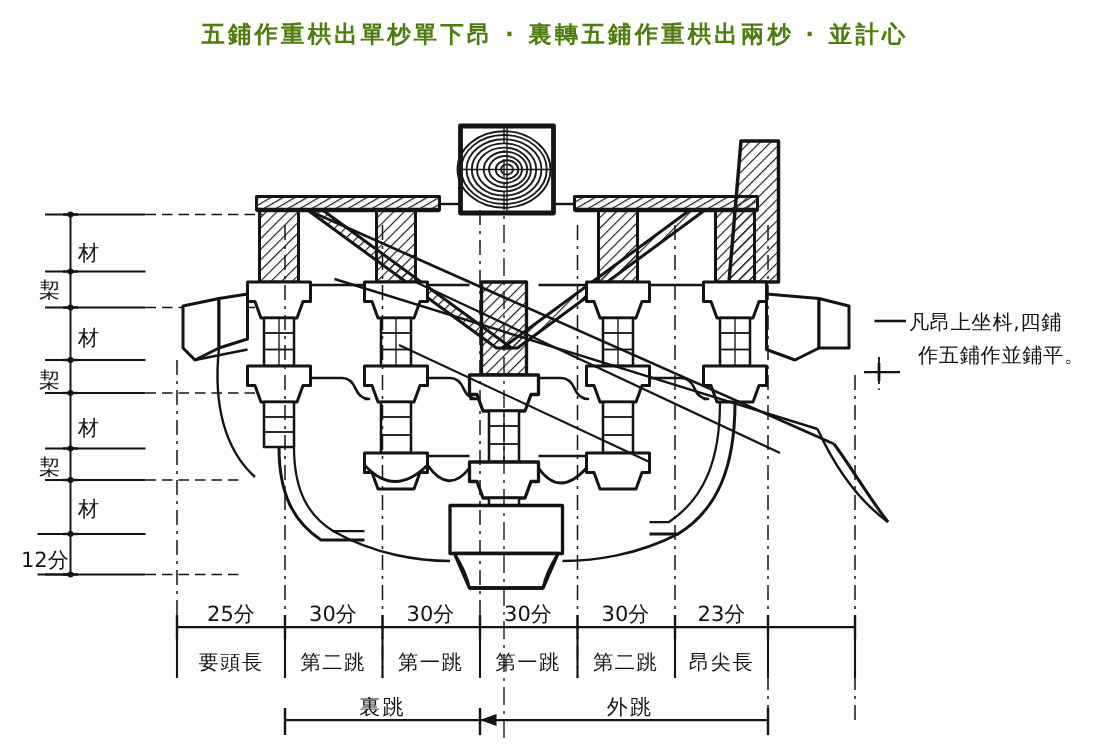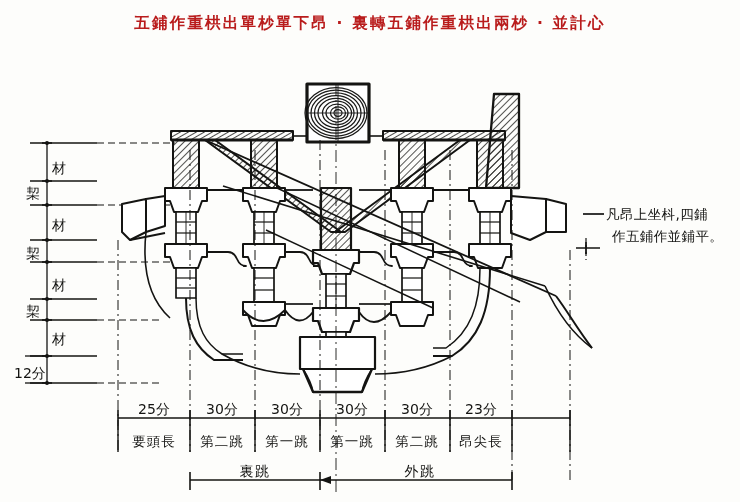--- a/index.html
+++ b/index.html
@@ -18,21 +18,21 @@
     overflow: hidden;
   }
   #title {
     position: absolute;
     left: 0;
     top: 13px;
     width: 740px;
     text-align: center;
     font-size: 15.5px;
     letter-spacing: 2.2px;
-    color: #b91c1c;
+    color: #4d7c0f;
     font-weight: bold;
     font-family: "DejaVu Sans", "Liberation Sans", sans-serif;
     white-space: nowrap;
   }
   svg.drawing {
     position: absolute;
     left: 0;
     top: 0;
   }
   .cjk {

